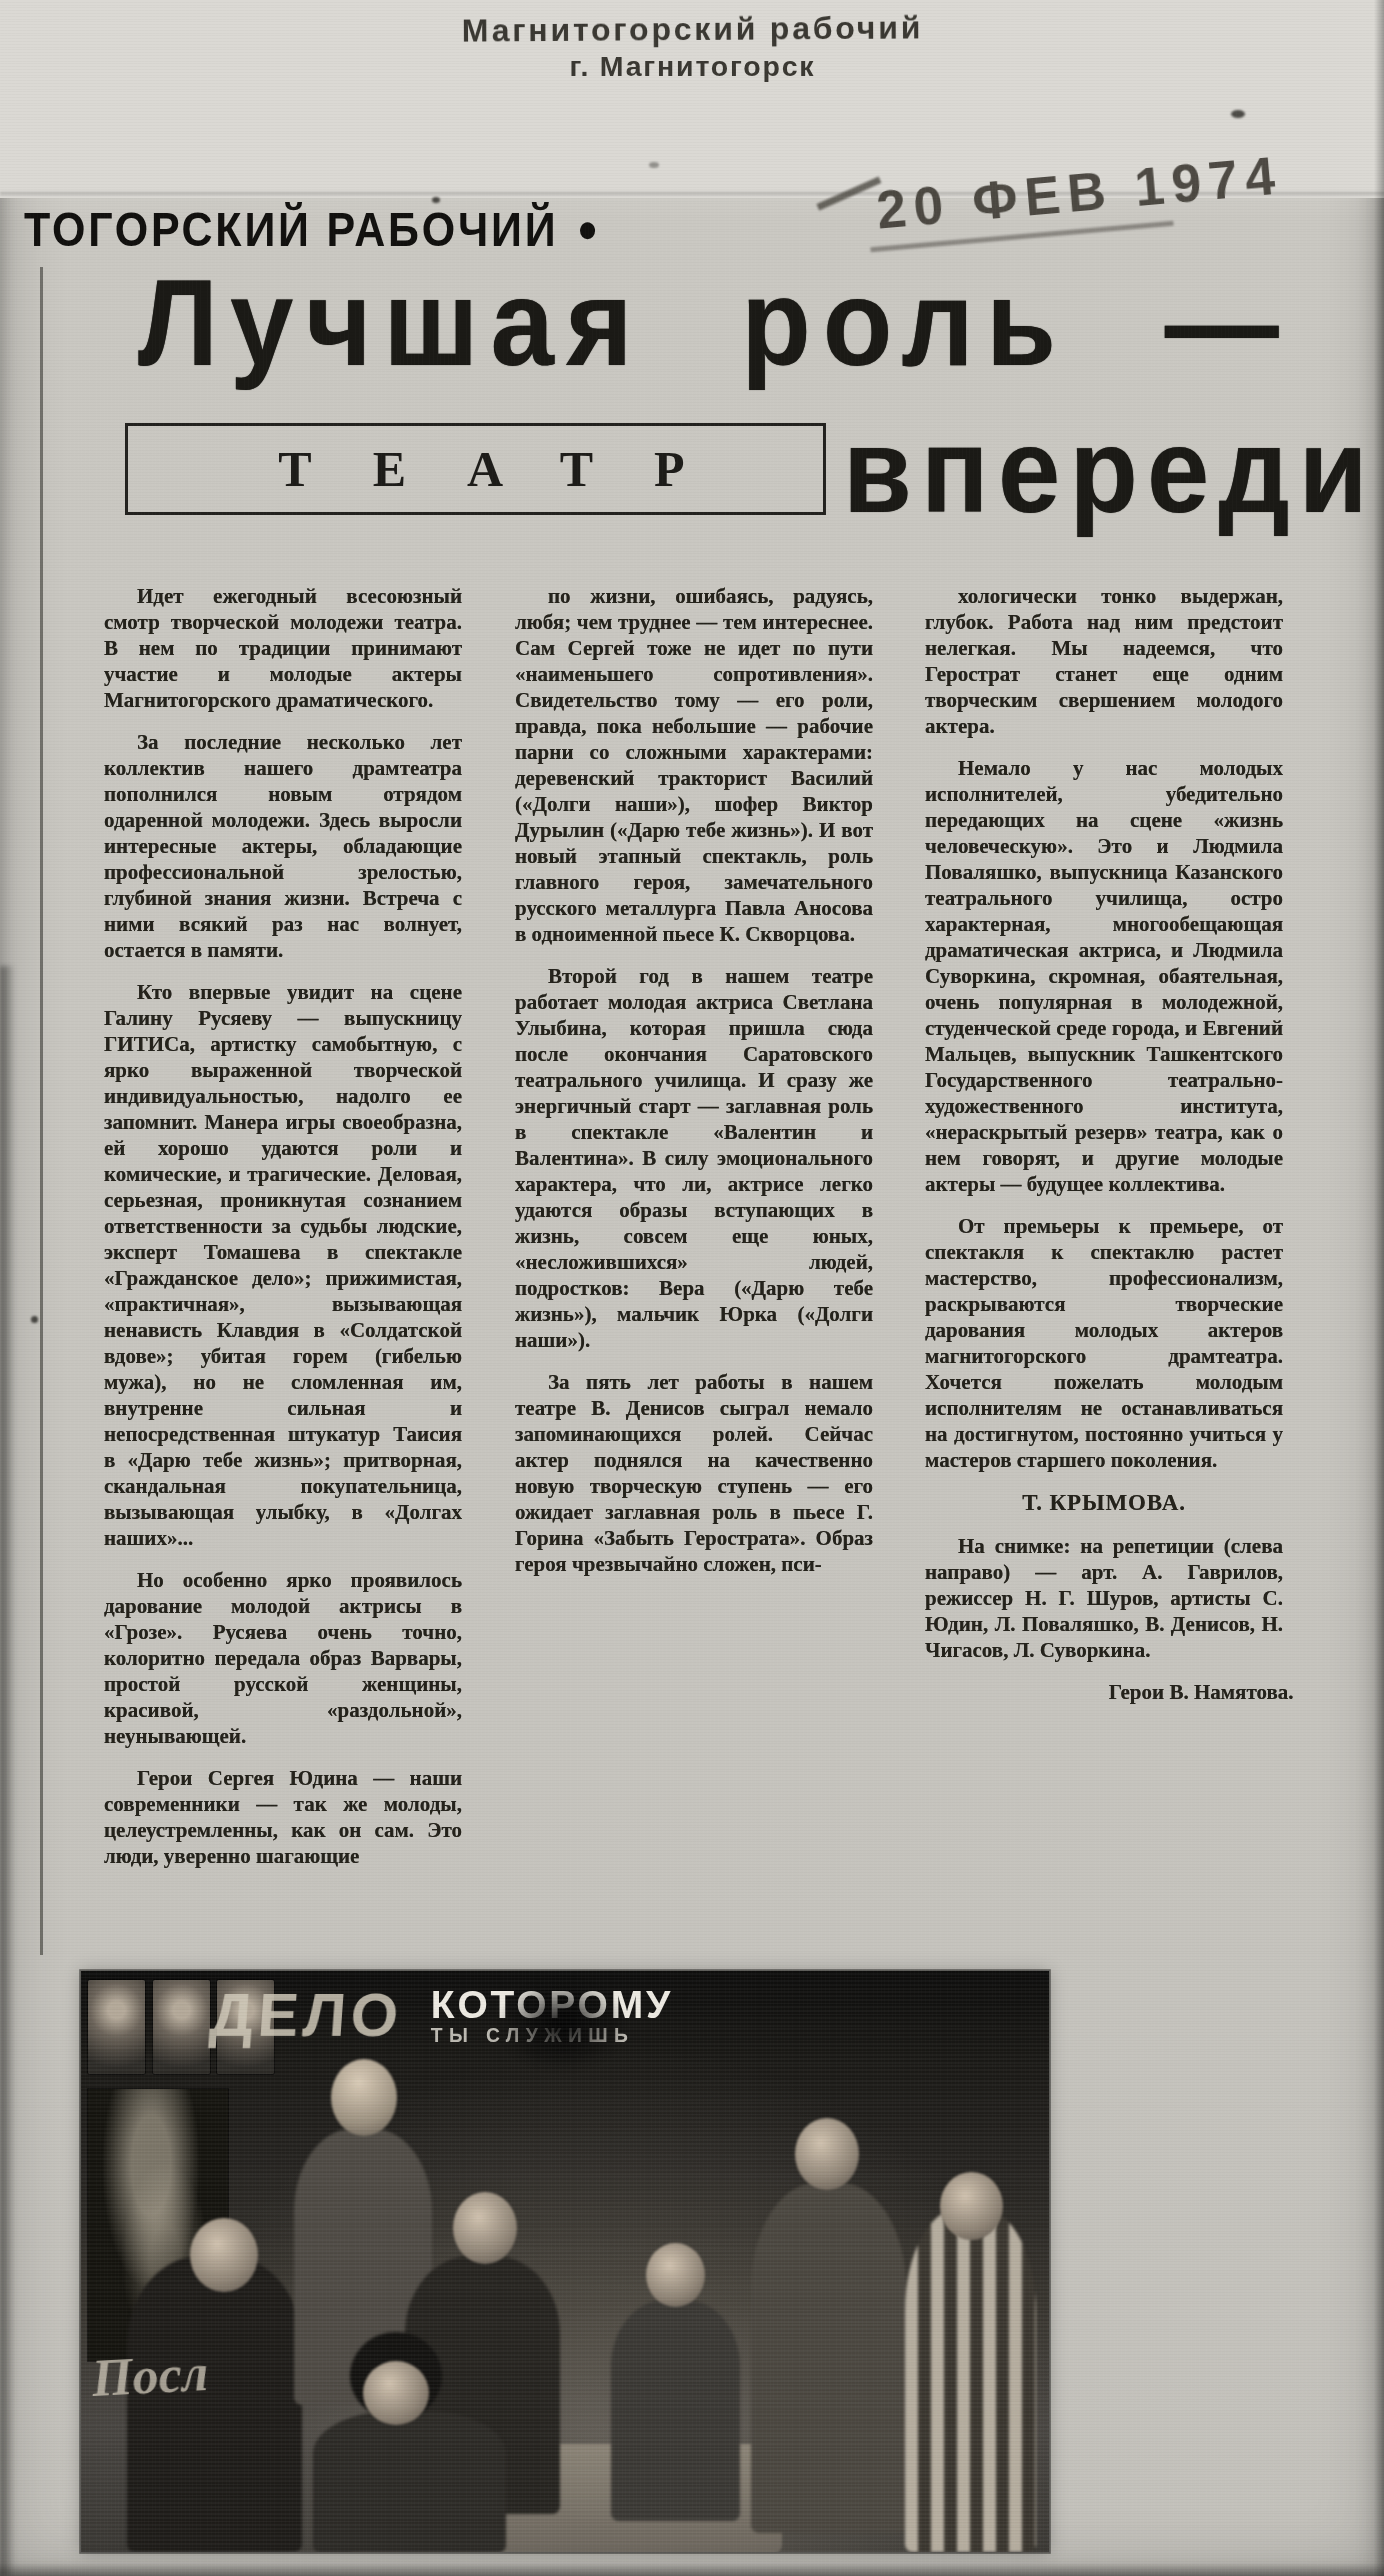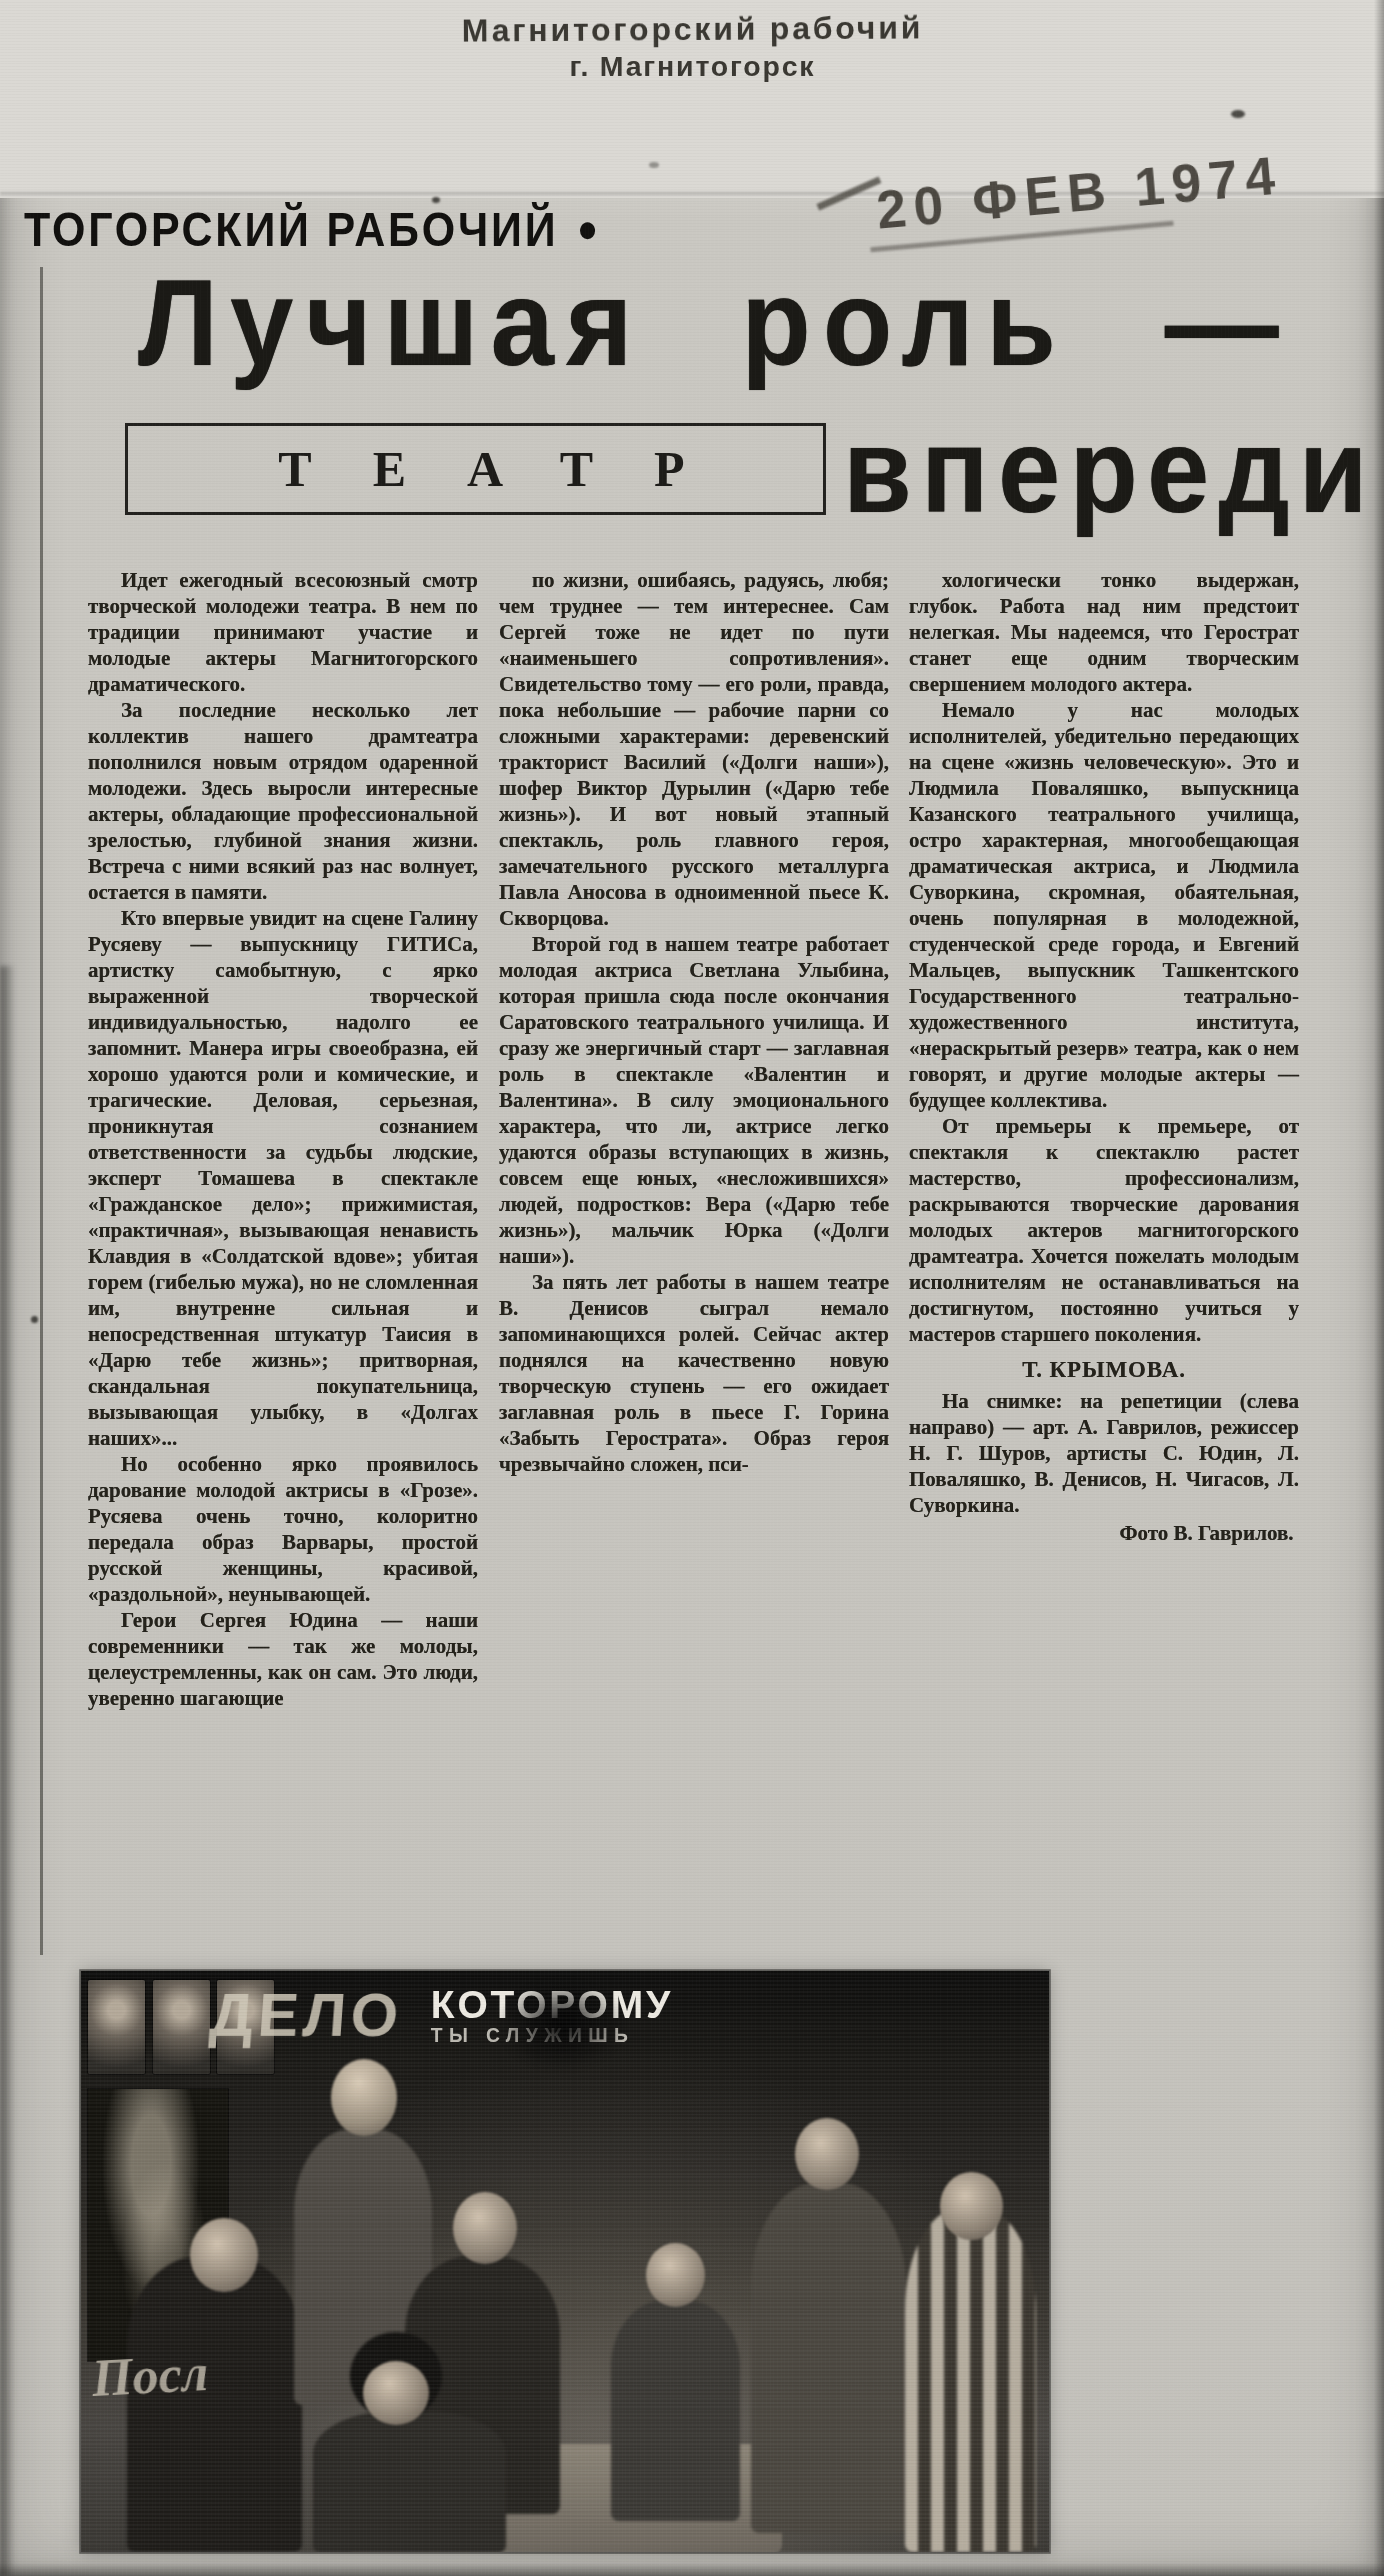--- a/index.html
+++ b/index.html
@@ -121,21 +121,21 @@
   
   .col {
     position: absolute; top: 567px; width: 390px;
     font: 700 21px/26px "Liberation Serif", serif;
     color: #24221b; text-align: justify;
     text-shadow: 0 0 0.4px rgba(30,28,22,.6);
   }
   .col.c1 { left: 88px; }
   .col.c2 { left: 499px; }
   .col.c3 { left: 909px; }
-  .col p { margin: 0; text-indent: 33px; }
+  .col p { margin: 16px; text-indent: 33px; }
   .signature {
     margin: 9.2px 0 3.7px; text-align: center;
     font: 700 23px/28px "Liberation Serif", serif; letter-spacing: 0.9px;
   }
   .caption { margin-top: 3.7px; }
   .credit { margin-top: 1.8px; text-align: right; padding-right: 5.5px; font-weight: 700; }
 
   
   .photo {
     position: absolute; left: 81px; top: 1971px; width: 968px; height: 581px;
@@ -235,21 +235,21 @@
     <p>Второй год в нашем театре работает молодая актриса Светлана Улыбина, которая пришла сюда после окончания Саратовского театрального училища. И сразу же энергичный старт — заглавная роль в спектакле «Валентин и Валентина». В силу эмоционального характера, что ли, актрисе легко удаются образы вступающих в жизнь, совсем еще юных, «несложившихся» людей, подростков: Вера («Дарю тебе жизнь»), мальчик Юрка («Долги наши»).</p>
     <p>За пять лет работы в нашем театре В. Денисов сыграл немало запоминающихся ролей. Сейчас актер поднялся на качественно новую творческую ступень — его ожидает заглавная роль в пьесе Г. Горина «Забыть Герострата». Образ героя чрезвычайно сложен, пси-</p>
   </div>
 
   <div class="col c3">
     <p>хологически тонко выдержан, глубок. Работа над ним предстоит нелегкая. Мы надеемся, что Герострат станет еще одним творческим свершением молодого актера.</p>
     <p>Немало у нас молодых исполнителей, убедительно передающих на сцене «жизнь человеческую». Это и Людмила Поваляшко, выпускница Казанского театрального училища, остро характерная, многообещающая драматическая актриса, и Людмила Суворкина, скромная, обаятельная, очень популярная в молодежной, студенческой среде города, и Евгений Мальцев, выпускник Ташкентского Государственного театрально-художественного института, «нераскрытый резерв» театра, как о нем говорят, и другие молодые актеры — будущее коллектива.</p>
     <p>От премьеры к премьере, от спектакля к спектаклю растет мастерство, профессионализм, раскрываются творческие дарования молодых актеров магнитогорского драмтеатра. Хочется пожелать молодым исполнителям не останавливаться на достигнутом, постоянно учиться у мастеров старшего поколения.</p>
     <div class="signature">Т. КРЫМОВА.</div>
     <p class="caption">На снимке: на репетиции (слева направо) — арт. А. Гаврилов, режиссер Н. Г. Шуров, артисты С. Юдин, Л. Поваляшко, В. Денисов, Н. Чигасов, Л. Суворкина.</p>
-    <div class="credit">Фото В. Гаврилов.</div>
+    <div class="credit">Герои В. Намятова.</div>
   </div>
 
   <div class="photo">
     <div class="posters">
       <div class="poster-thumb"></div>
       <div class="poster-thumb"></div>
       <div class="poster-thumb"></div>
     </div>
     <div class="poster-big"></div>
     <div class="banner">

